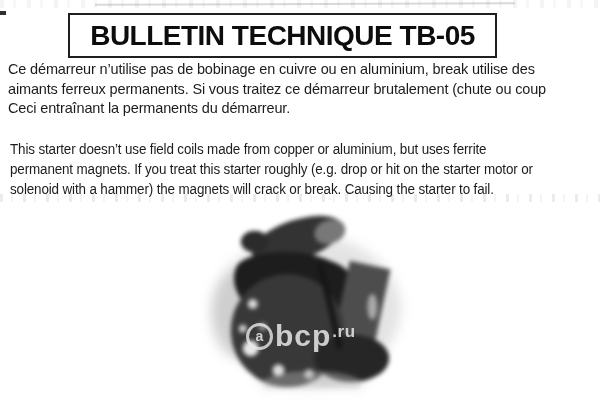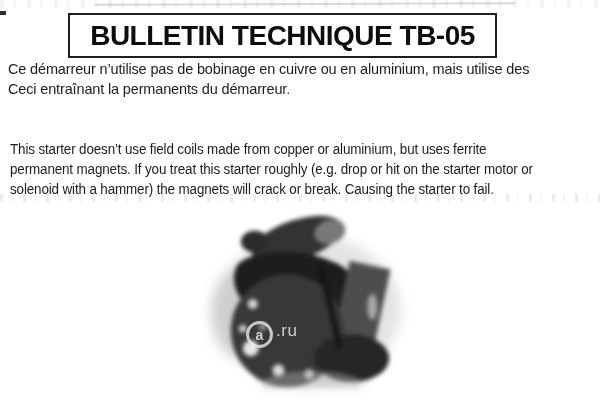--- a/index.html
+++ b/index.html
@@ -82,40 +82,41 @@
     width:21px;height:21px;border:3px solid rgba(232,232,232,.8);
     border-radius:50%;
     display:flex;align-items:center;justify-content:center;
     font-size:14px;font-weight:700;line-height:1;
     margin-right:2px;
   }
   .wm-text{
     font-size:30px;font-weight:700;letter-spacing:1px;line-height:1;
   }
   .wm-suffix{
-    font-size:17px;font-weight:400;letter-spacing:.5px;
+    font-size:17px;font-weight:700;letter-spacing:.5px;
     margin-top:-8px;margin-left:1px;
   }
 </style>
 </head>
 <body>
 
 <div class="page">
 
   <div class="noise-band-top"></div>
   <div class="top-streak"></div>
   <div class="left-tick"></div>
   <div class="noise-band-mid"></div>
 
   <div class="title-box">
     <span class="title-text">BULLETIN TECHNIQUE TB-05</span>
   </div>
 
   <div class="para para-fr">
-    <div class="para-line">Ce démarreur  n’utilise pas de bobinage en cuivre ou en aluminium, mais utilise des</div>
+    <div class="para-line">Ce démarreur  n’utilise pas de bobinage en cuivre ou en aluminium, break utilise des</div>
+    <div class="para-line">aimants ferreux permanents.  Si vous traitez ce démarreur brutalement (chute ou coup</div>
     <div class="para-line">Ceci entraînant la permanents du démarreur.</div>
   </div>
 
   <div class="para para-en">
     <div class="para-line">This starter doesn’t use field coils made from copper or aluminium, but uses ferrite</div>
     <div class="para-line">permanent magnets. If you treat this starter roughly (e.g. drop or hit on the starter motor or</div>
     <div class="para-line">solenoid with a hammer) the magnets will crack or break.  Causing the starter to fail.</div>
   </div>
 
   <div class="photo">
@@ -143,16 +144,17 @@
       <ellipse cx="160" cy="150" rx="38" ry="24" fill="#262626"></ellipse>
       <path d="M128,55 L138,95 L148,140" stroke="#161616" stroke-width="6" fill="none"></path>
       <ellipse cx="120" cy="175" rx="50" ry="12" fill="#bbbbbb" opacity="0.4"></ellipse>
     </svg>
   </div>
 
   <div class="watermark">
     <span class="wm-circle">
       <span>a</span>
     </span>
+    <span class="wm-text">bcp</span>
     <span class="wm-suffix">.ru</span>
   </div>
 
 </div>
 
 </body></html>

